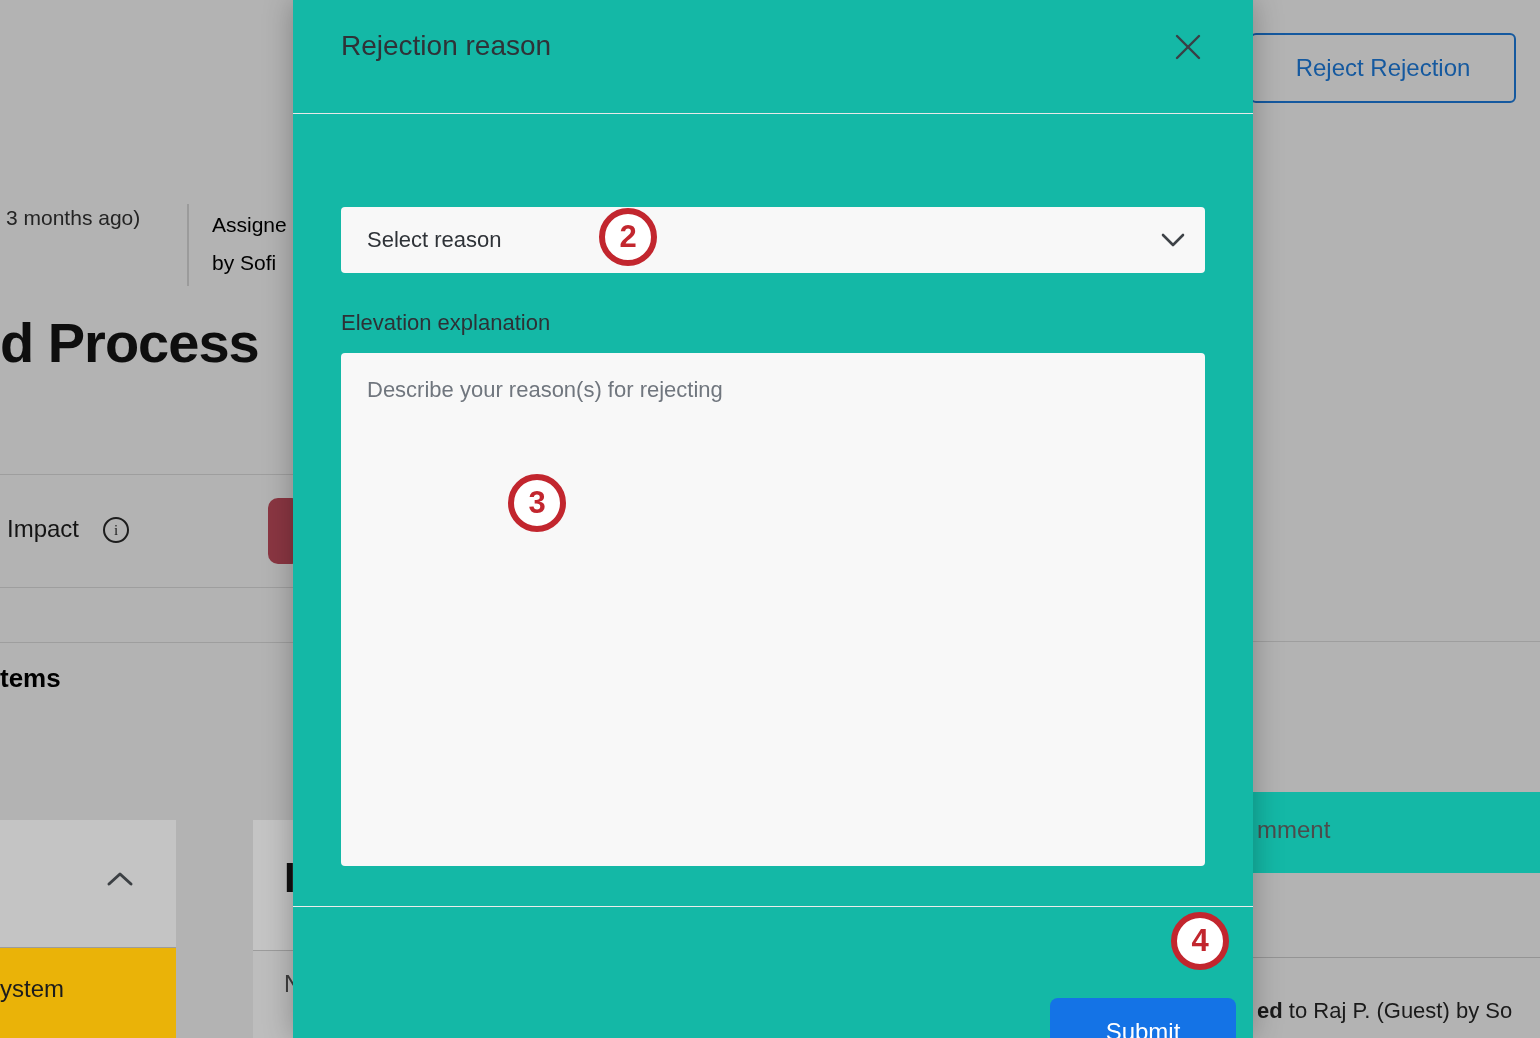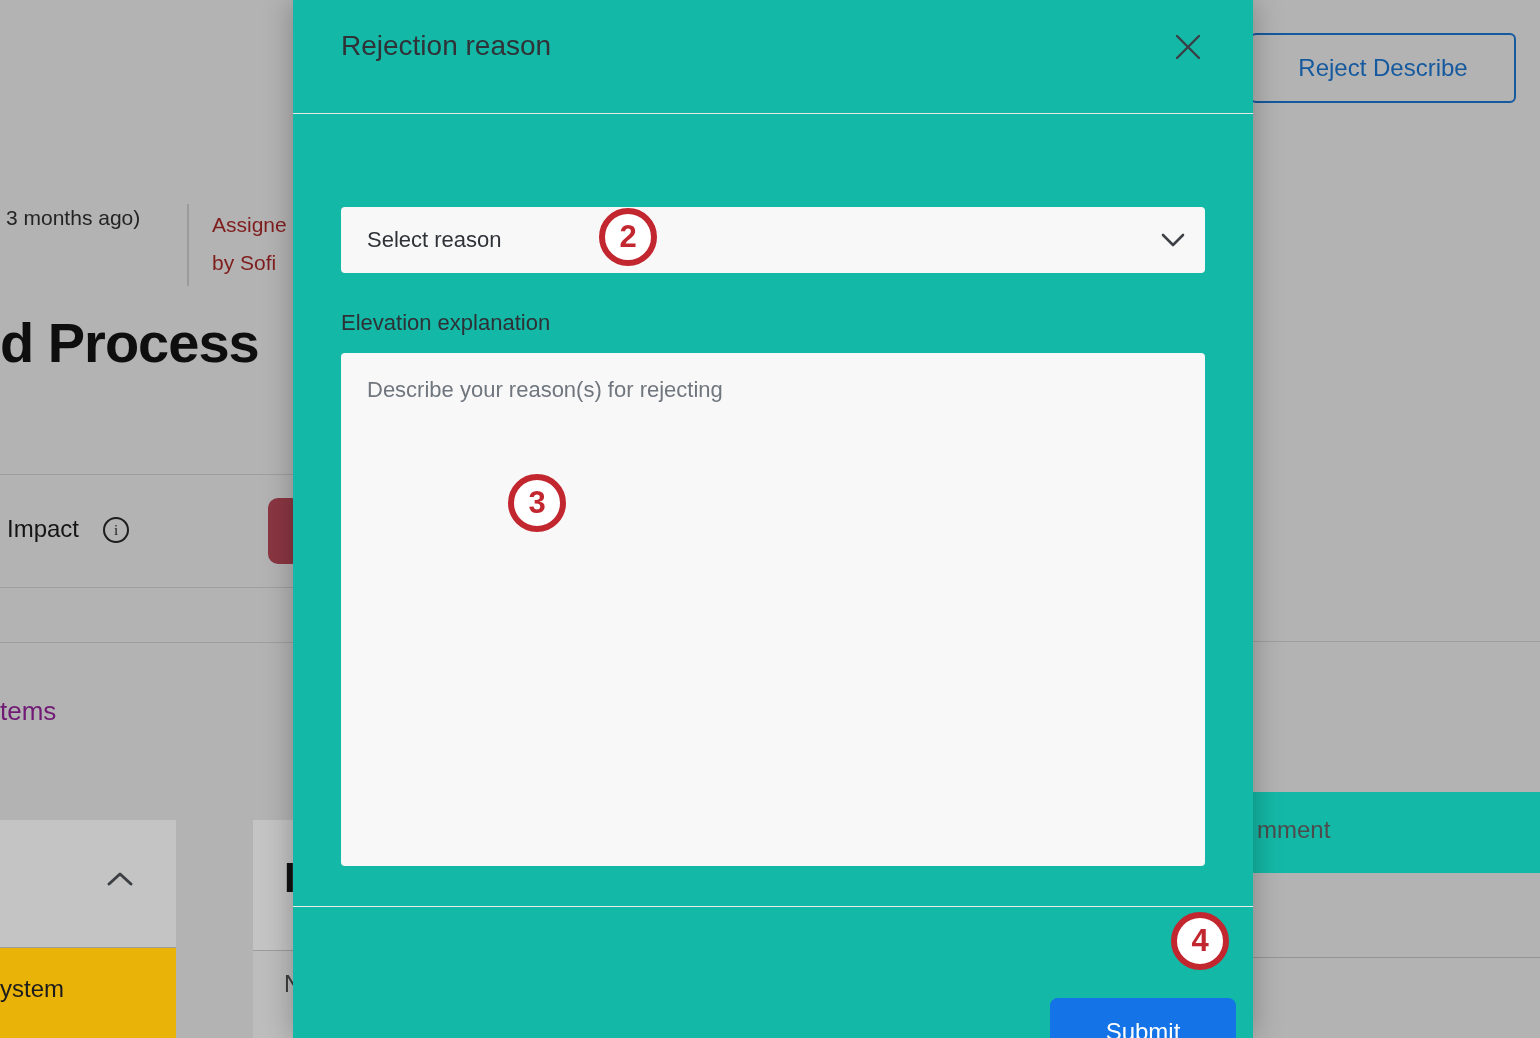--- a/index.html
+++ b/index.html
@@ -5,35 +5,35 @@
   * { margin:0; padding:0; box-sizing:border-box; }
   html,body { width:1540px; height:1038px; overflow:hidden;
     font-family:"Liberation Sans", sans-serif; background:#b3b3b3; }
 
   
   .backdrop { position:absolute; inset:0; background:#b3b3b3; }
   .bg-el { position:absolute; }
   .meta-age { left:6px; top:206px; font-size:21px; color:#242424; white-space:nowrap; }
   .vdiv { left:187px; top:204px; width:2px; height:82px; background:#9b9b9b; }
   .assigned-block { left:212px; top:206px; width:81px; height:84px; overflow:hidden;
-    font-size:21px; line-height:38px; color:#7f1d1d; white-space:nowrap; }
+    font-size:21px; line-height:38px; color:#000000; white-space:nowrap; }
   .page-heading { left:0; top:310px; font-size:56px; font-weight:800; color:#0e0e0e;
     letter-spacing:-1px; white-space:nowrap; }
   .hline { height:1px; background:#9e9e9e; }
   .hl1 { left:0; top:474px; width:293px; }
   .hl2 { left:0; top:587px; width:293px; }
   .hl3 { left:0; top:642px; width:293px; }
   .hl3r { left:1253px; top:641px; width:287px; }
   .impact-label { left:7px; top:515px; font-size:24px; color:#141414; }
   .info-icon { left:103px; top:517px; width:26px; height:26px; border:2px solid #1d1d1d;
     border-radius:50%; display:flex; align-items:center; justify-content:center;
     font-size:15px; color:#1d1d1d; font-family:"Liberation Serif", serif; }
   .impact-badge { left:268px; top:498px; width:34px; height:66px; background:#8a3642;
     border-radius:10px; }
-  .items-heading { left:0; top:696px; font-size:26px; font-weight:400; color:#701a75; }
+  .items-heading { left:0; top:663px; font-size:26px; font-weight:700; color:#000000; }
 
   .card1 { left:0; top:820px; width:176px; height:218px; }
   .card1-head { position:absolute; left:0; top:0; width:176px; height:127px; background:#c4c4c4; }
   .card1-body { position:absolute; left:0; top:128px; width:176px; height:90px; background:#eab308; }
   .card1-div { position:absolute; left:0; top:127px; width:176px; height:1px; background:#9c9c9c; }
   .chev-up { position:absolute; left:106px; top:870px; width:28px; height:18px; }
   .card1-footer-text { position:absolute; left:0px; top:27px; font-size:24px; color:#1c1c1c; }
 
   .card2 { left:253px; top:820px; width:40px; height:218px; overflow:hidden; }
   .card2-head { position:absolute; left:0; top:0; width:40px; height:130px; background:#c4c4c4; }
@@ -125,27 +125,30 @@
 
   <div class="bg-el card2">
     <div class="card2-head"></div>
     <div class="card2-div"></div>
     <div class="card2-body"></div>
     <div class="card2-heading">I</div>
     <div class="card2-cell">N</div>
   </div>
 
   <div class="bg-el reject-btn">
-    <span>Reject Describe</span>
+    <span>Reject Rejection</span>
   </div>
 
   <div class="bg-el comment-band">
     <div class="comment-text">mment</div>
   </div>
   <div class="bg-el rdiv2"></div>
+  <div class="bg-el activity">
+    <b>ed</b><span> to Raj P. (Guest) by So</span>
+  </div>
 </div>
 
 <div class="modal">
 
   <div class="modal-title">Rejection reason</div>
   <button class="close-btn">
     <svg width="28" height="28" viewBox="0 0 28 28">
       <line x1="3" y1="3" x2="25" y2="25" stroke="#3a3f45" stroke-width="2.4" stroke-linecap="round"></line>
       <line x1="25" y1="3" x2="3" y2="25" stroke="#3a3f45" stroke-width="2.4" stroke-linecap="round"></line>
     </svg>

